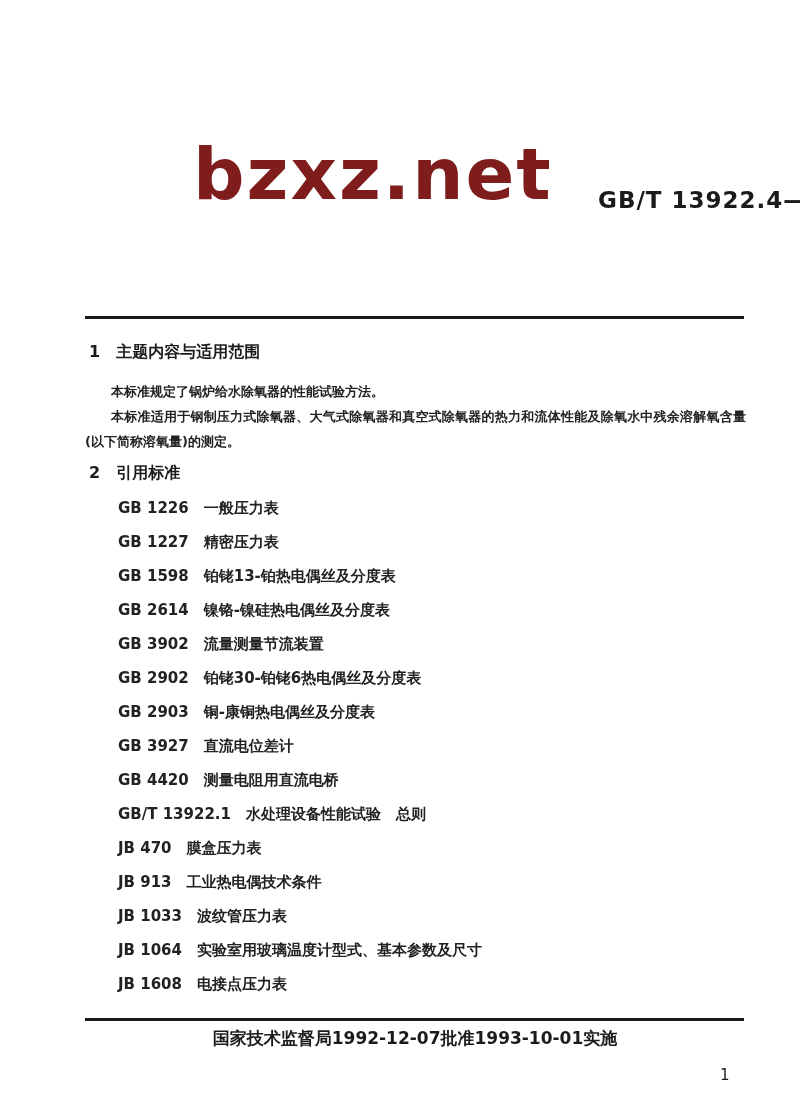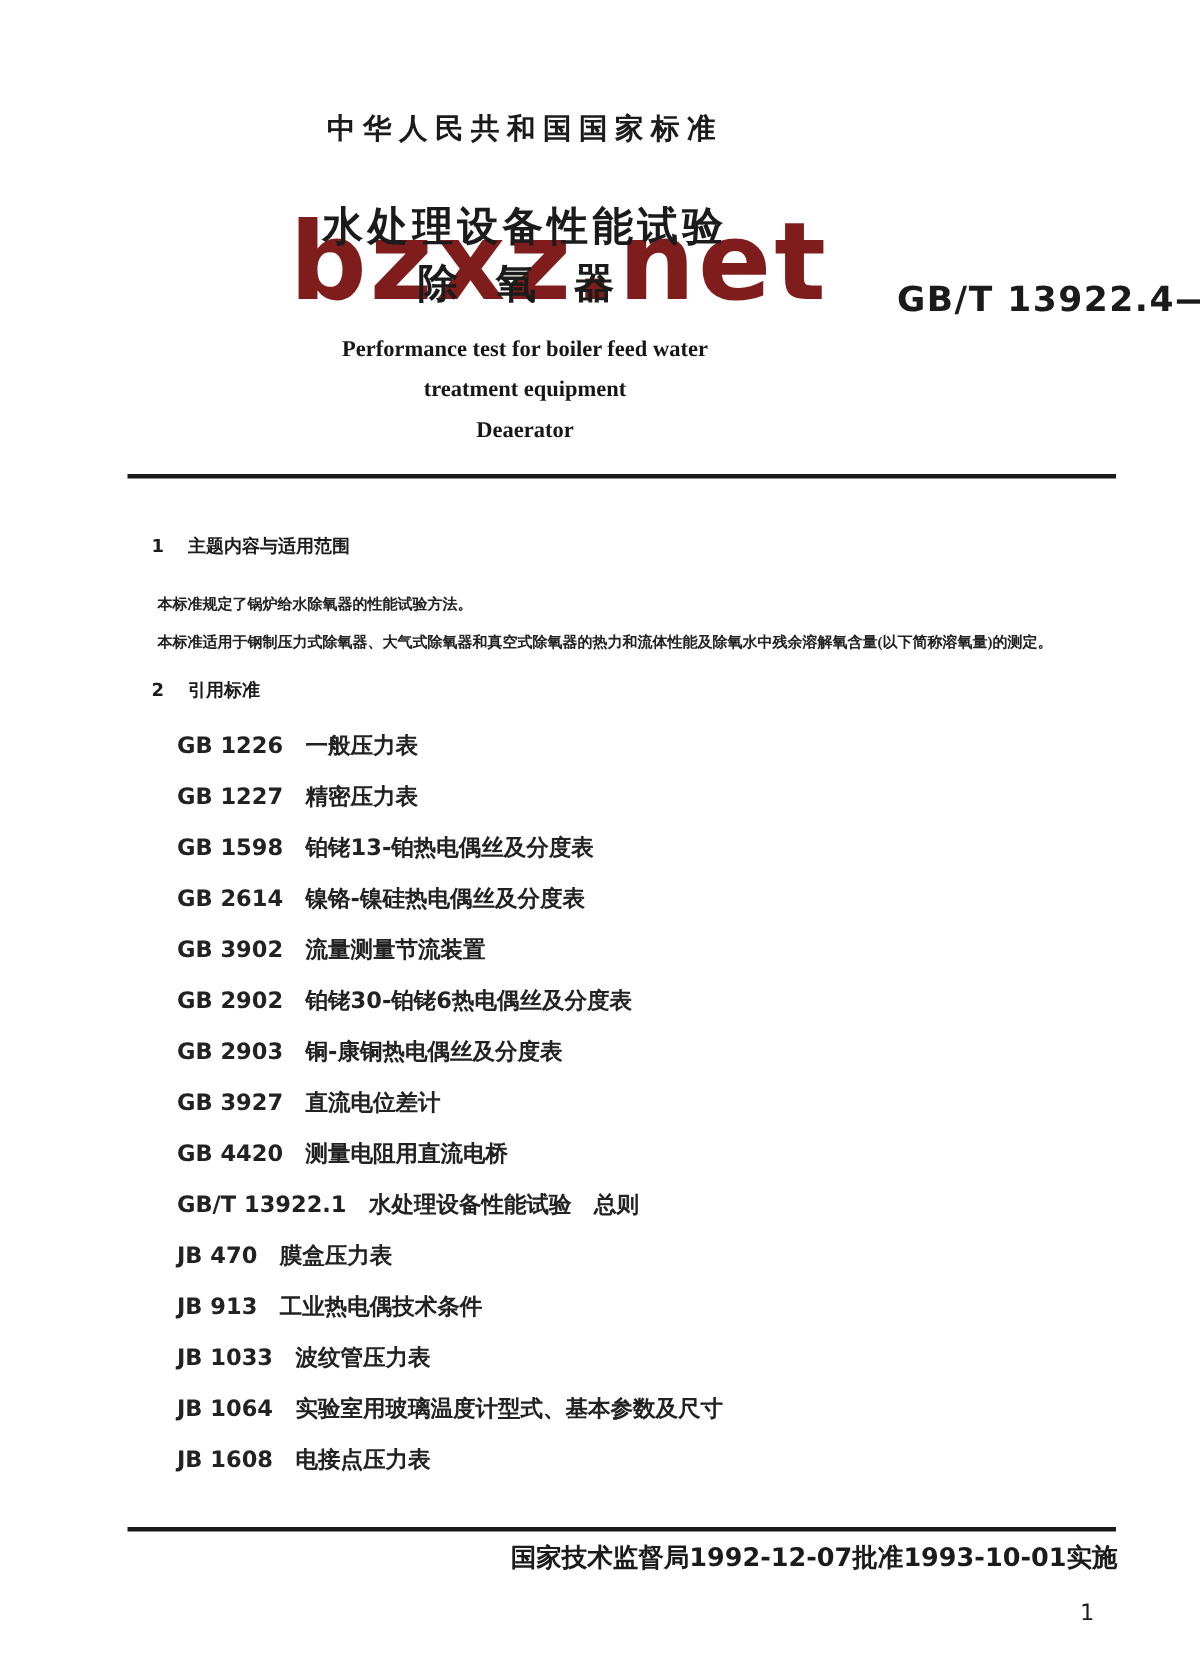--- a/index.html
+++ b/index.html
@@ -97,37 +97,36 @@
   }
 
   .main-block {
     position: absolute;
     left: 85px;
     top: 338px;
     width: 661px;
     z-index: 1;
   }
   .section-heading {
-    margin: 16px;
-    font-size: 12px;
+    margin: 4px;
+    font-size: 16px;
     font-weight: bold;
     line-height: 20px;
   }
   .section-heading .sec-num {
     margin-right: 16px;
   }
   .scope-para {
     margin: 0;
-    font-size: 10px;
+    font-size: 13px;
     line-height: 25px;
     text-indent: 2em;
     text-align: justify;
     font-weight: bold;
     color: #222;
-    font-family: Liberation Serif, serif;
   }
   .scope-para.first {
     margin-top: 17px;
   }
   .section-heading.second {
     margin-top: 9px;
   }
   .std-list {
     list-style: none;
     margin: 14px 0 0 0;
@@ -154,51 +153,41 @@
     border-top: 3px solid #1a1a1a;
     margin: 0;
     z-index: 1;
   }
   .footer-row {
     position: absolute;
     left: 85px;
     top: 1027px;
     width: 660px;
     display: flex;
-    justify-content: flex-end;
+    justify-content: center;
     font-size: 17px;
     font-weight: bold;
     z-index: 1;
     white-space: nowrap;
   }
   .page-number {
     position: absolute;
     left: 720px;
     top: 1066px;
     font-size: 15px;
     z-index: 1;
   }
 </style>
 </head>
 <body>
 
 <div class="page">
 
   <div class="watermark" style="color: #7f1d1d;">bzxz.net</div>
 
-  <div class="header-block">
-    <div class="national-label">中华人民共和国国家标准</div>
-    <h1 class="title-cn-1">水处理设备性能试验</h1>
-    <h1 class="title-cn-2">除氧器</h1>
-    <div class="title-en">
-      <div>Performance test for boiler feed water</div>
-      <div>treatment equipment</div>
-      <div>Deaerator</div>
-    </div>
-  </div>
 
   <div class="std-number">GB/T 13922.4—92</div>
 
   <hr class="rule-top">
 
   <div class="main-block">
     <h2 class="section-heading">
       <span class="sec-num">1</span><span>主题内容与适用范围</span>
     </h2>
     <p class="scope-para first">本标准规定了锅炉给水除氧器的性能试验方法。</p>

